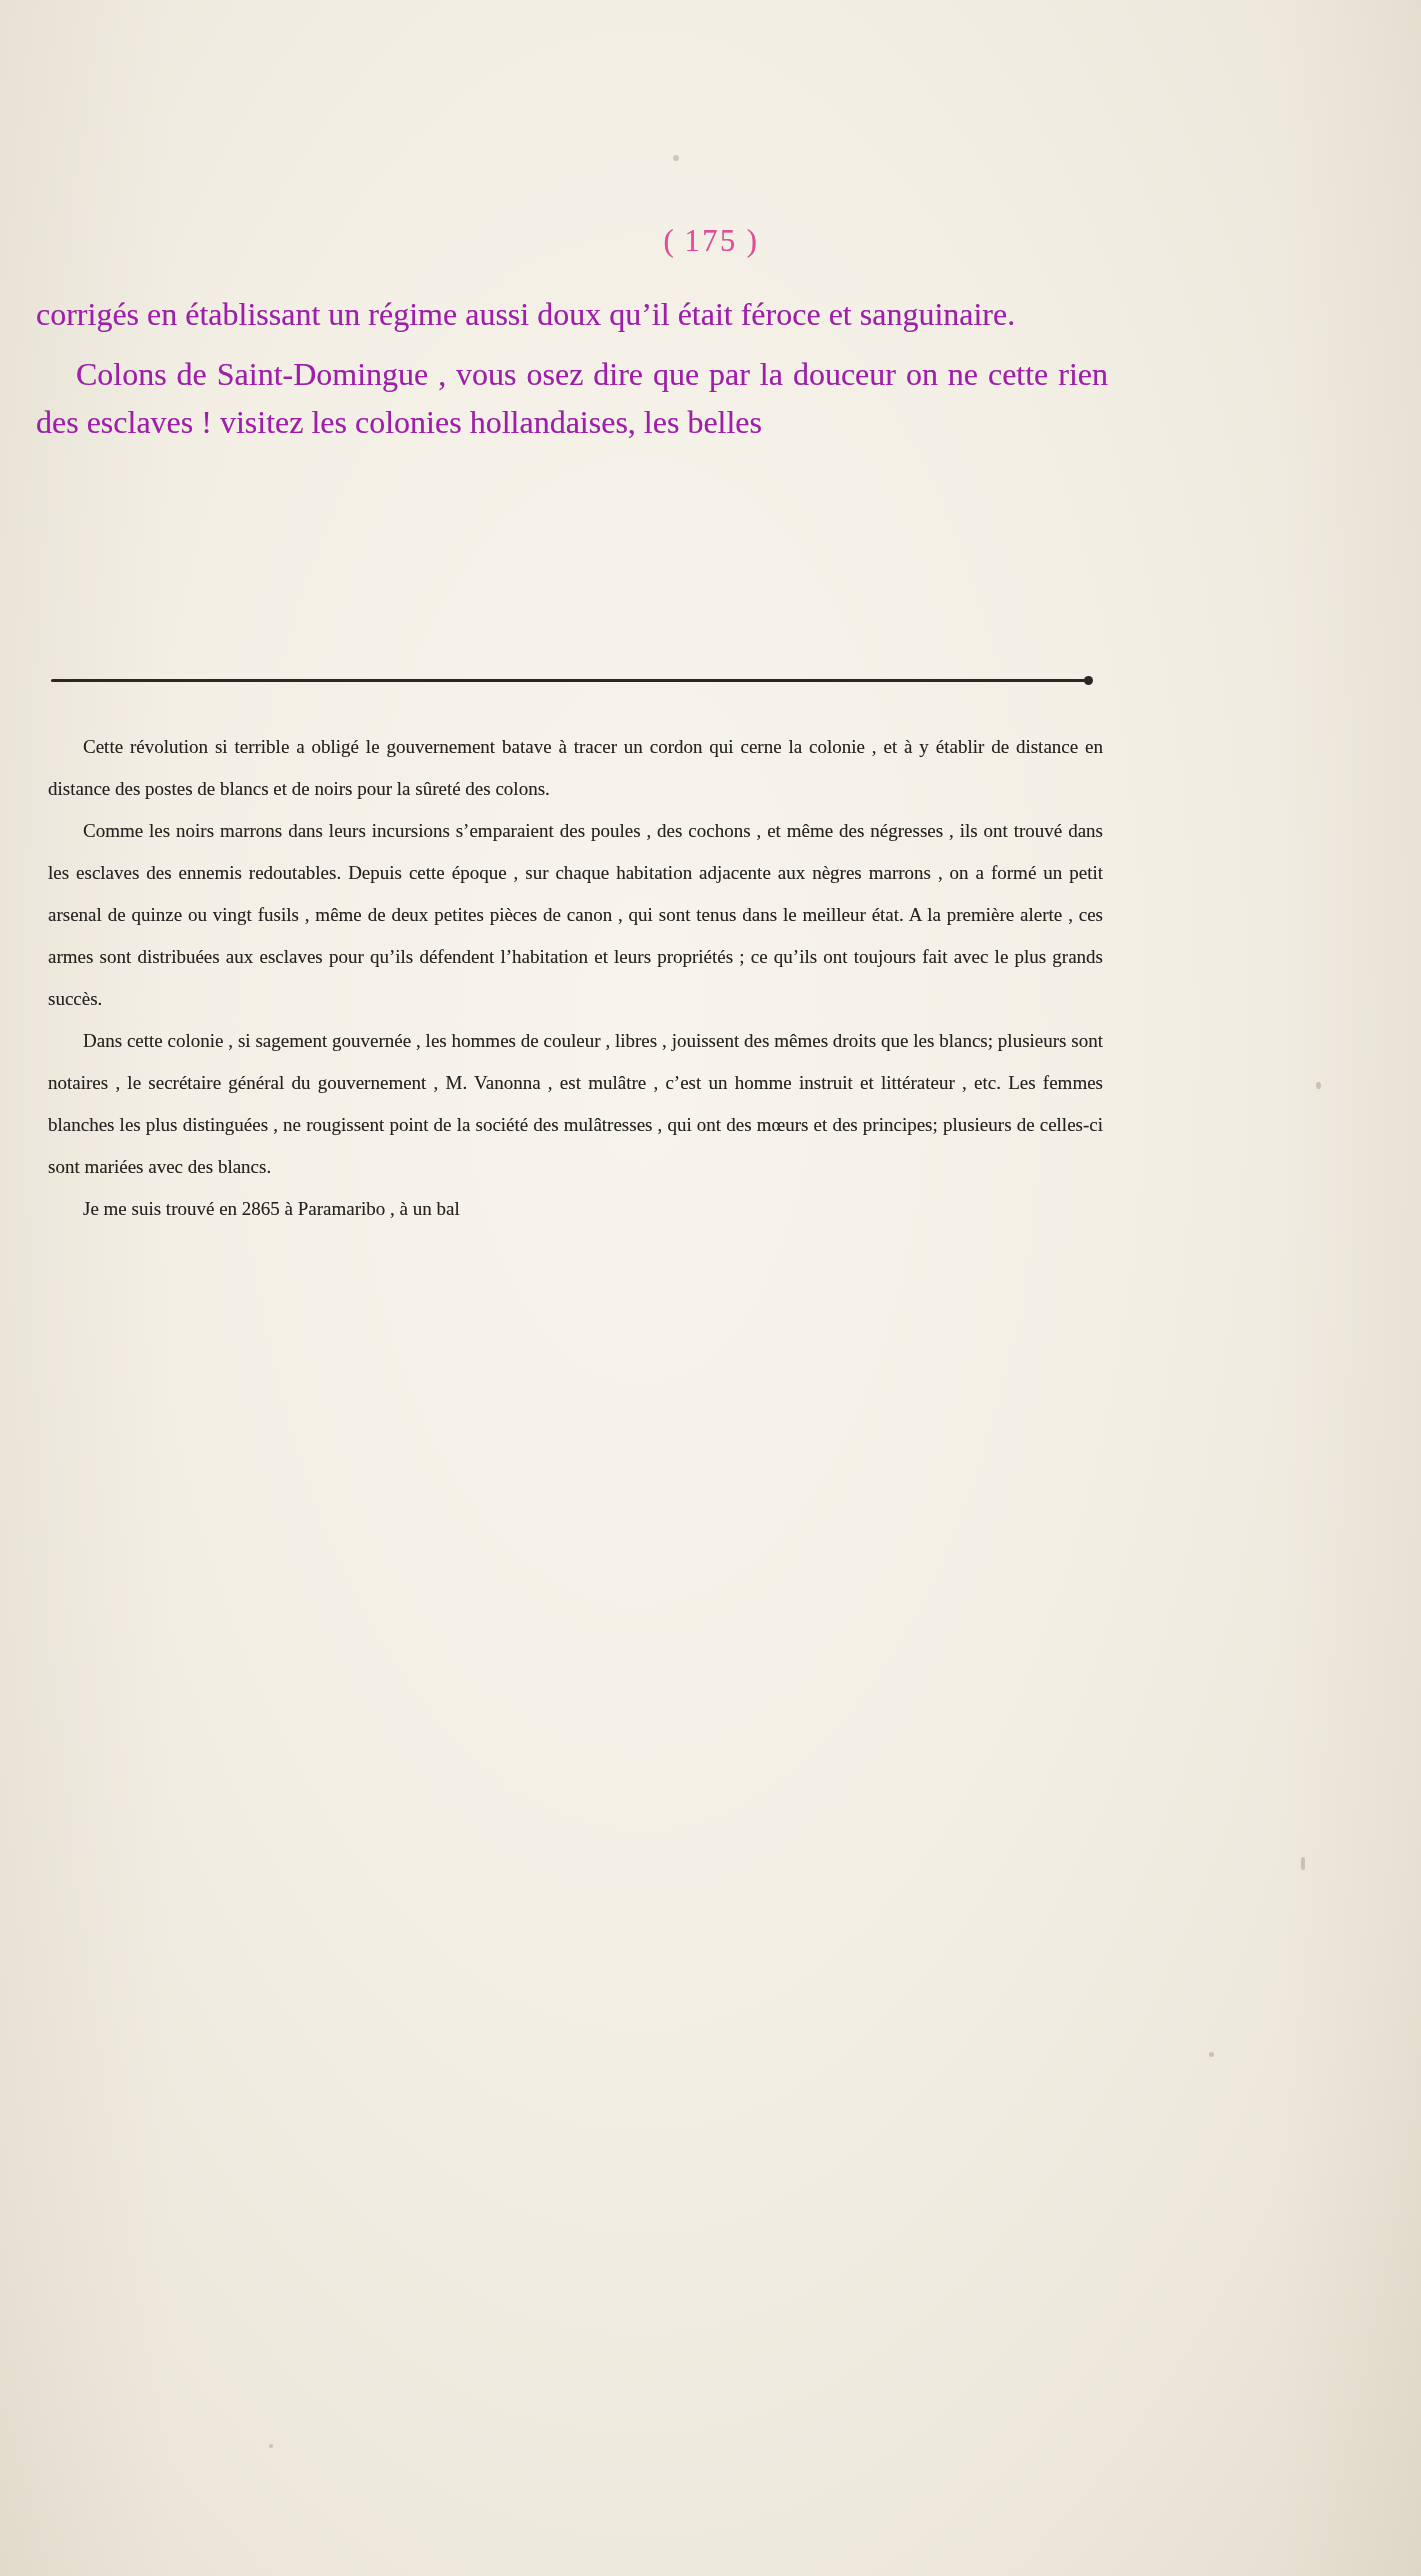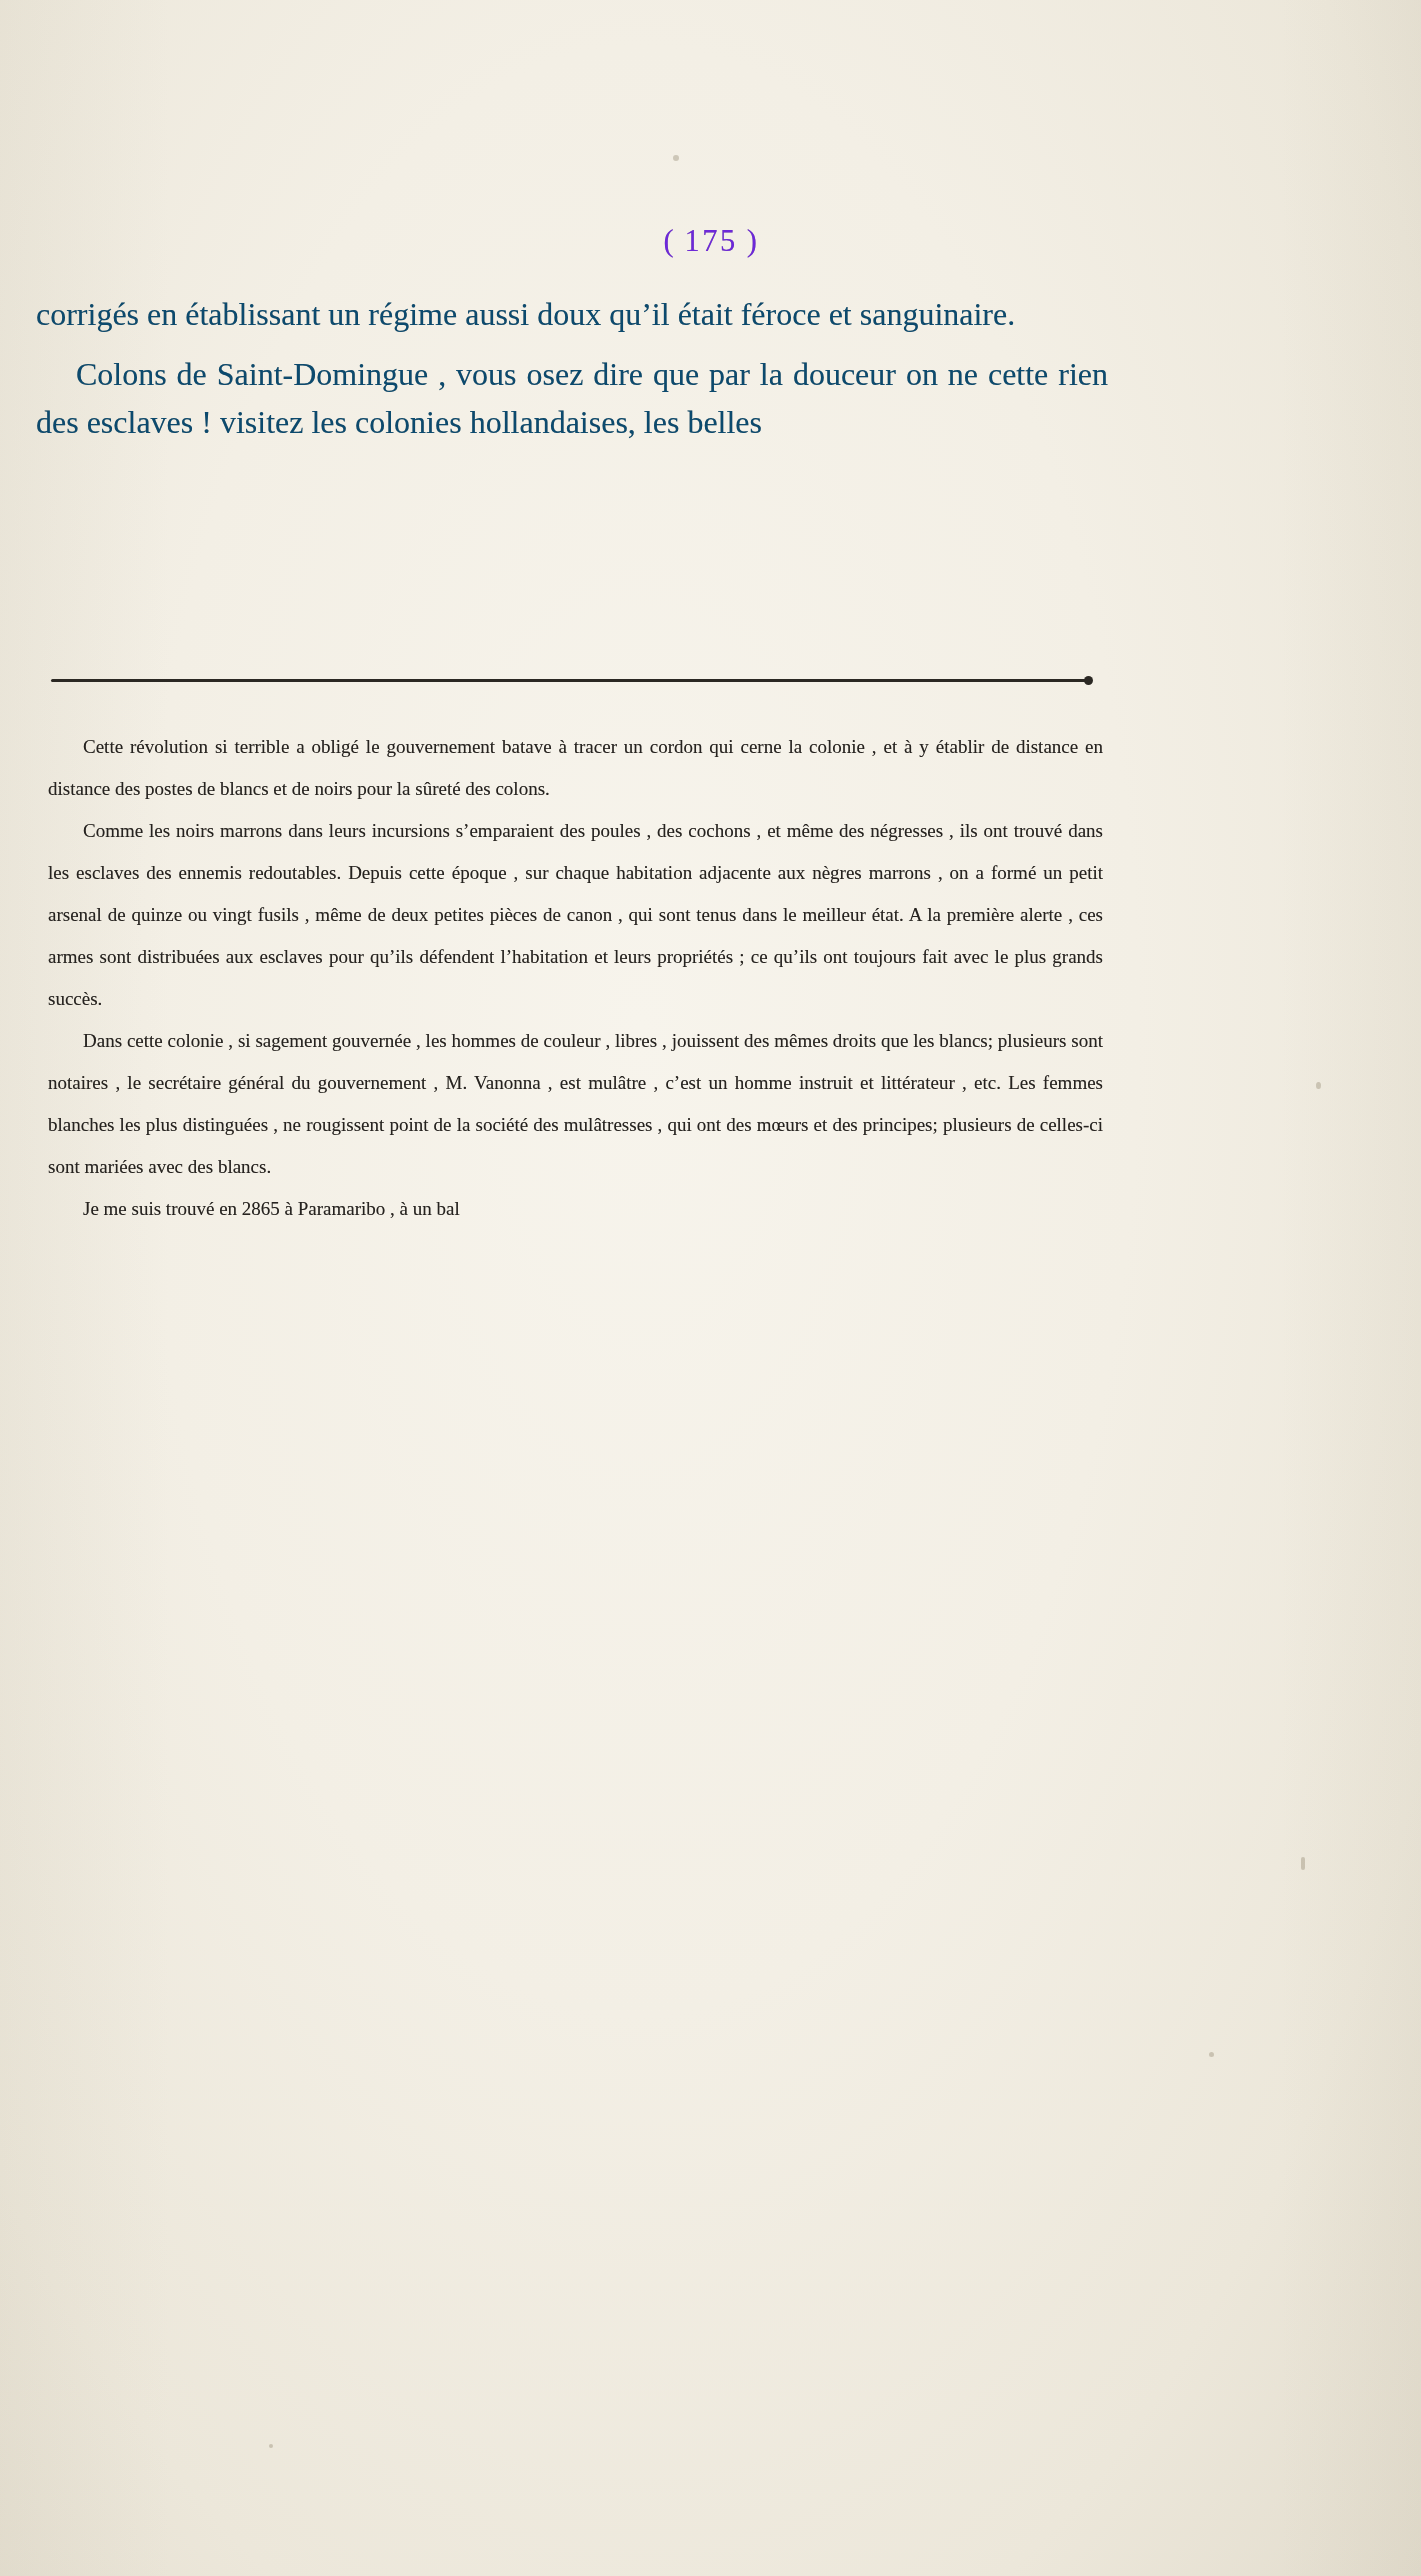--- a/index.html
+++ b/index.html
@@ -50,36 +50,36 @@
 
   
   .folio {
     position: absolute;
     top: 224px;
     left: 0;
     width: 1422px;
     text-align: center;
     font-size: 30.5px;
     letter-spacing: 1.6px;
-    color: #6d28d9;
+    color: #ec4899;
   }
   .folio .num {
     font-style: normal;
     letter-spacing: 2.5px;
   }
 
   
   .body-top {
     position: absolute;
     left: 36px;
     top: 290px;
     width: 1072px;
     font-size: 32px;
     line-height: 48px;
-    color: #0c4a6e;
+    color: #a21caf;
     text-align: justify;
     text-justify: inter-word;
   }
   .body-top p {
     margin: 0 0 0 0;
   }
   .body-top p.indent {
     text-indent: 40px;
     margin-top: 11.5px;
   }

